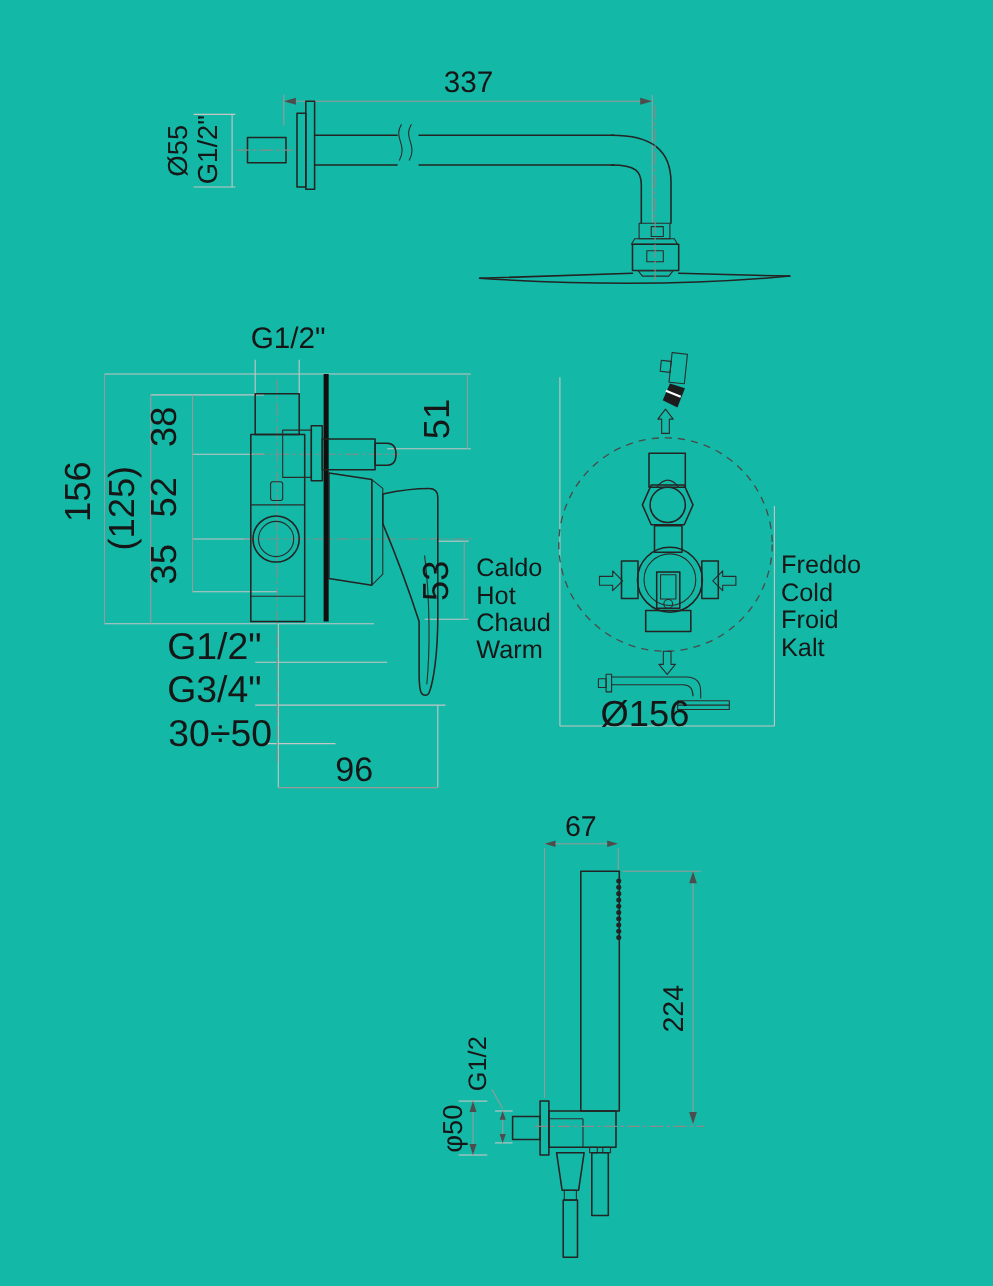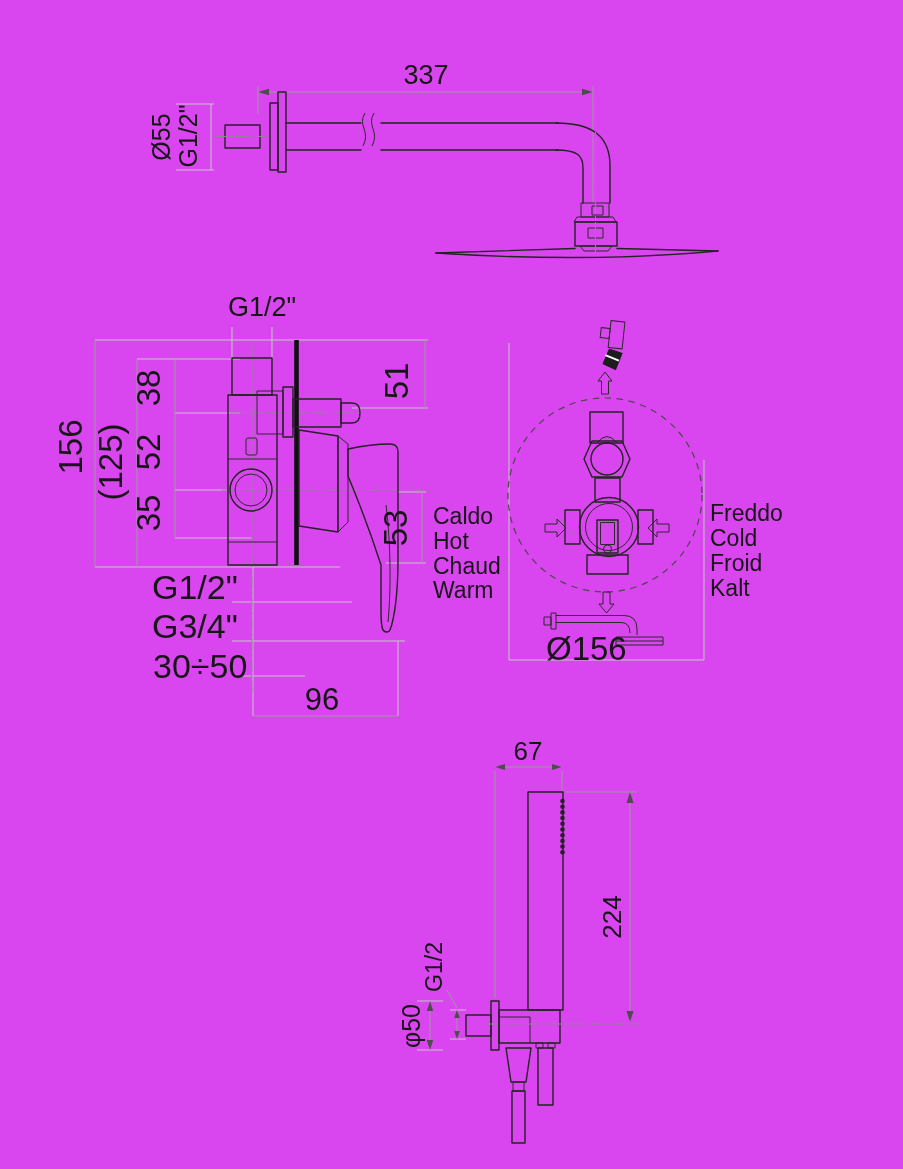--- a/index.html
+++ b/index.html
@@ -1,16 +1,16 @@
 <!DOCTYPE html>
 <html><head>
 <meta charset="utf-8">
 <style>
   html,body{margin:0;padding:0;background:#ffffff;}
-  .canvas{position:relative;width:903px;height:1169px;background:#d946ef;overflow:hidden;
+  .canvas{position:relative;width:903px;height:1169px;background:#14b8a6;overflow:hidden;
           font-family:"Liberation Sans", sans-serif;}
   svg{position:absolute;left:0;top:0;}
   .obj{stroke:#232323;stroke-width:1.4;fill:none;stroke-linejoin:round;stroke-linecap:round;}
   .obj2{stroke:#2b2b2b;stroke-width:1;fill:none;stroke-linejoin:round;}
   .dim{stroke:#9a9a9a;stroke-width:1;fill:none;}
   .lite{stroke:#c6c6c6;stroke-width:1;fill:none;}
   .cl{stroke:#8a8a8a;stroke-width:1;fill:none;stroke-dasharray:12 3 3 3;}
   .dash{stroke:#4a4a4a;stroke-width:1.2;fill:none;stroke-dasharray:6.5 5.5;}
   .wall{stroke:#0f0f0f;stroke-width:4.6;fill:none;}
   .arr{fill:#4d4d4d;stroke:none;}

